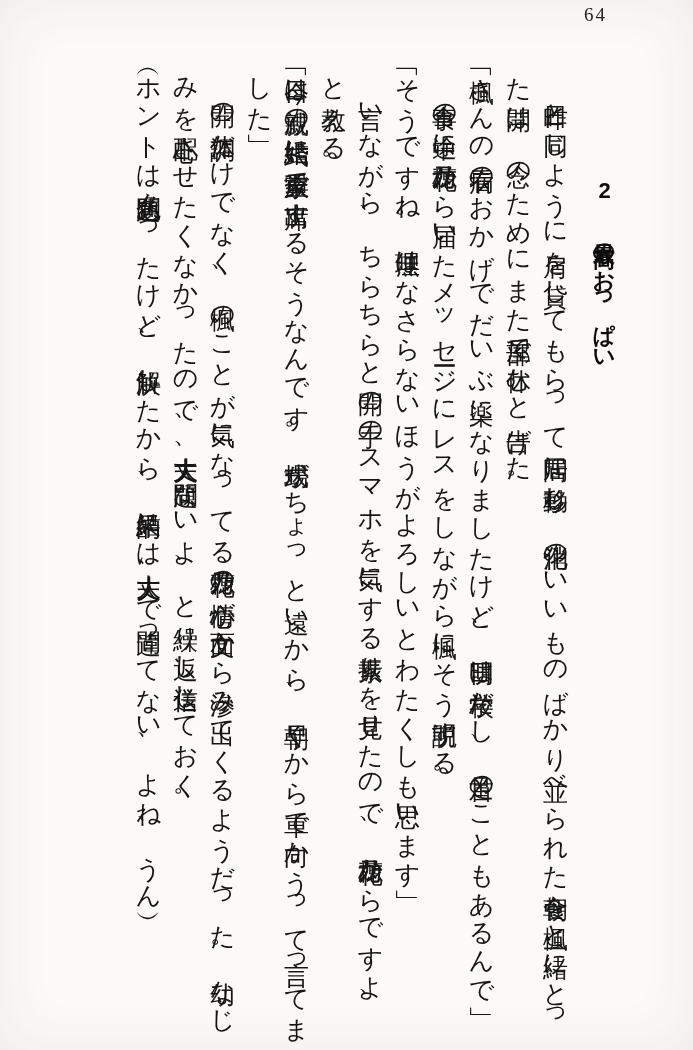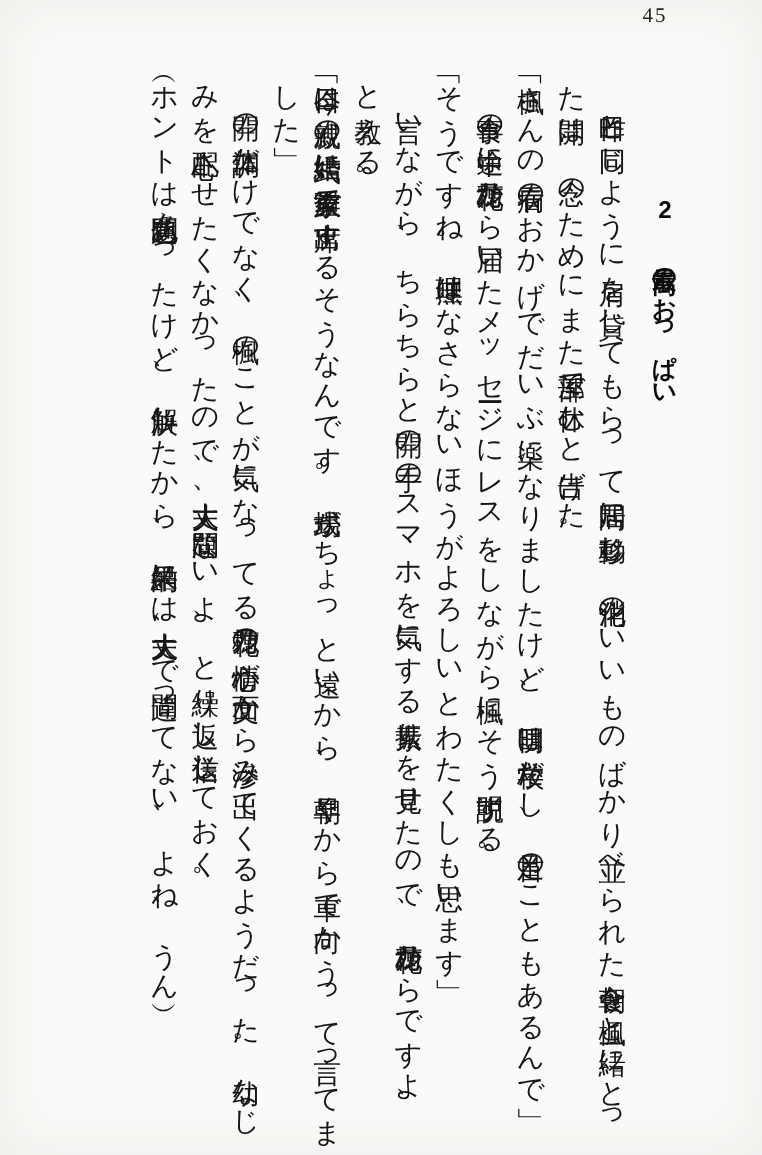--- a/index.html
+++ b/index.html
@@ -54,21 +54,21 @@
   .text-block p{
     margin:0;
     text-align:start;
   }
 </style>
 </head>
 <body>
 
 <div class="book-page">
 
-  <span class="page-number">45</span>
+  <span class="page-number">64</span>
 
   <div class="text-block">
 
     <h2 class="chapter-heading">2　最高のおっぱい</h2>
 
     <p>　昨日と同じように肩を貸してもらって居間に移動し、消化のいいものばかり並べられた朝食を楓と一緒にとった開は、念のためにまた部屋で休むと告げた。</p>
 
     <p>「楓さんの看病のおかげでだいぶ楽になりましたけど、明日は学校だし、足首のこともあるんで」</p>
 
     <p>　食事の途中に穂乃花から届いたメッセージにレスをしながら楓にそう説明する。</p>

